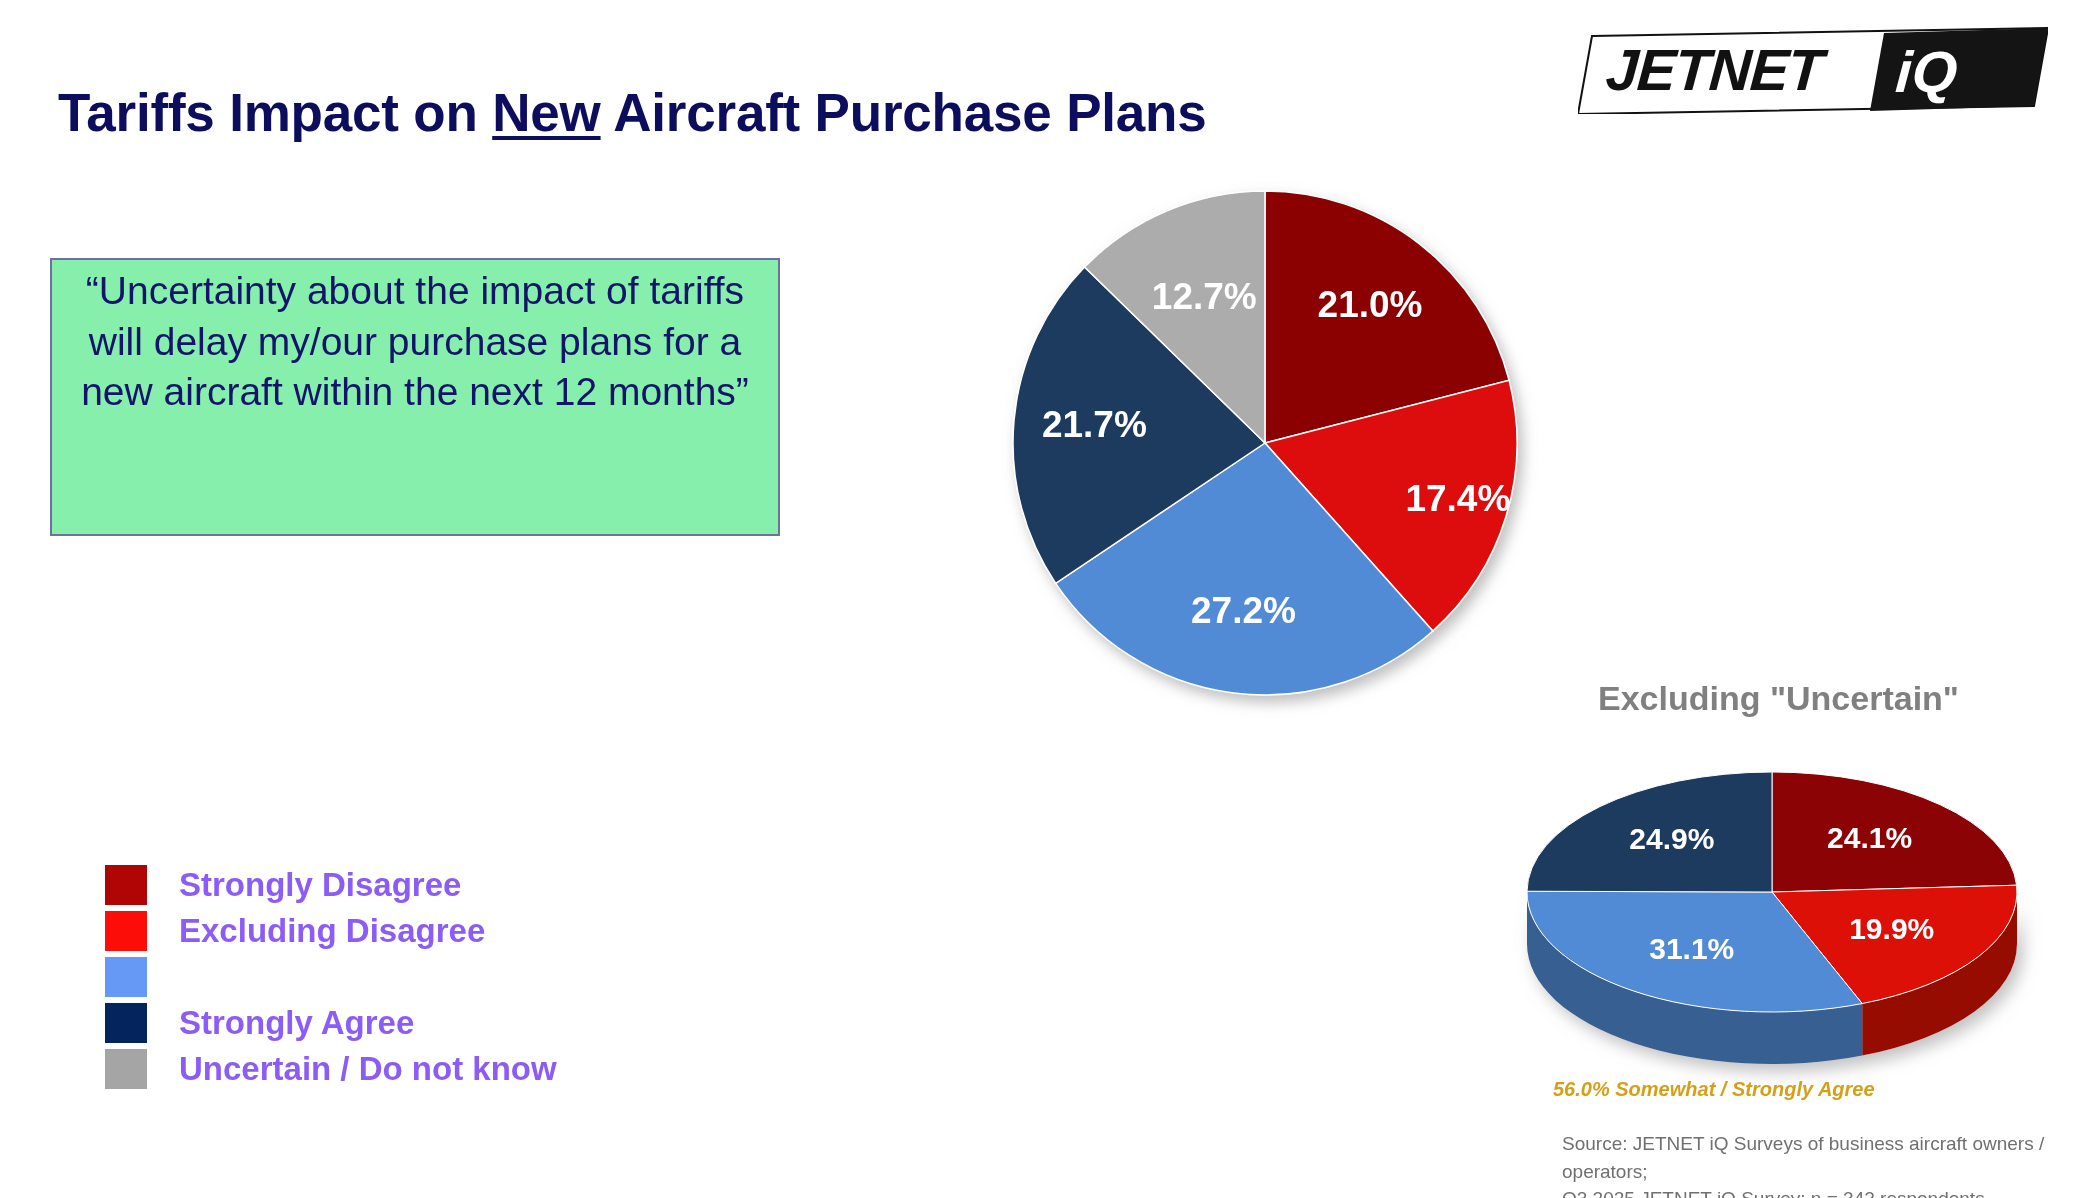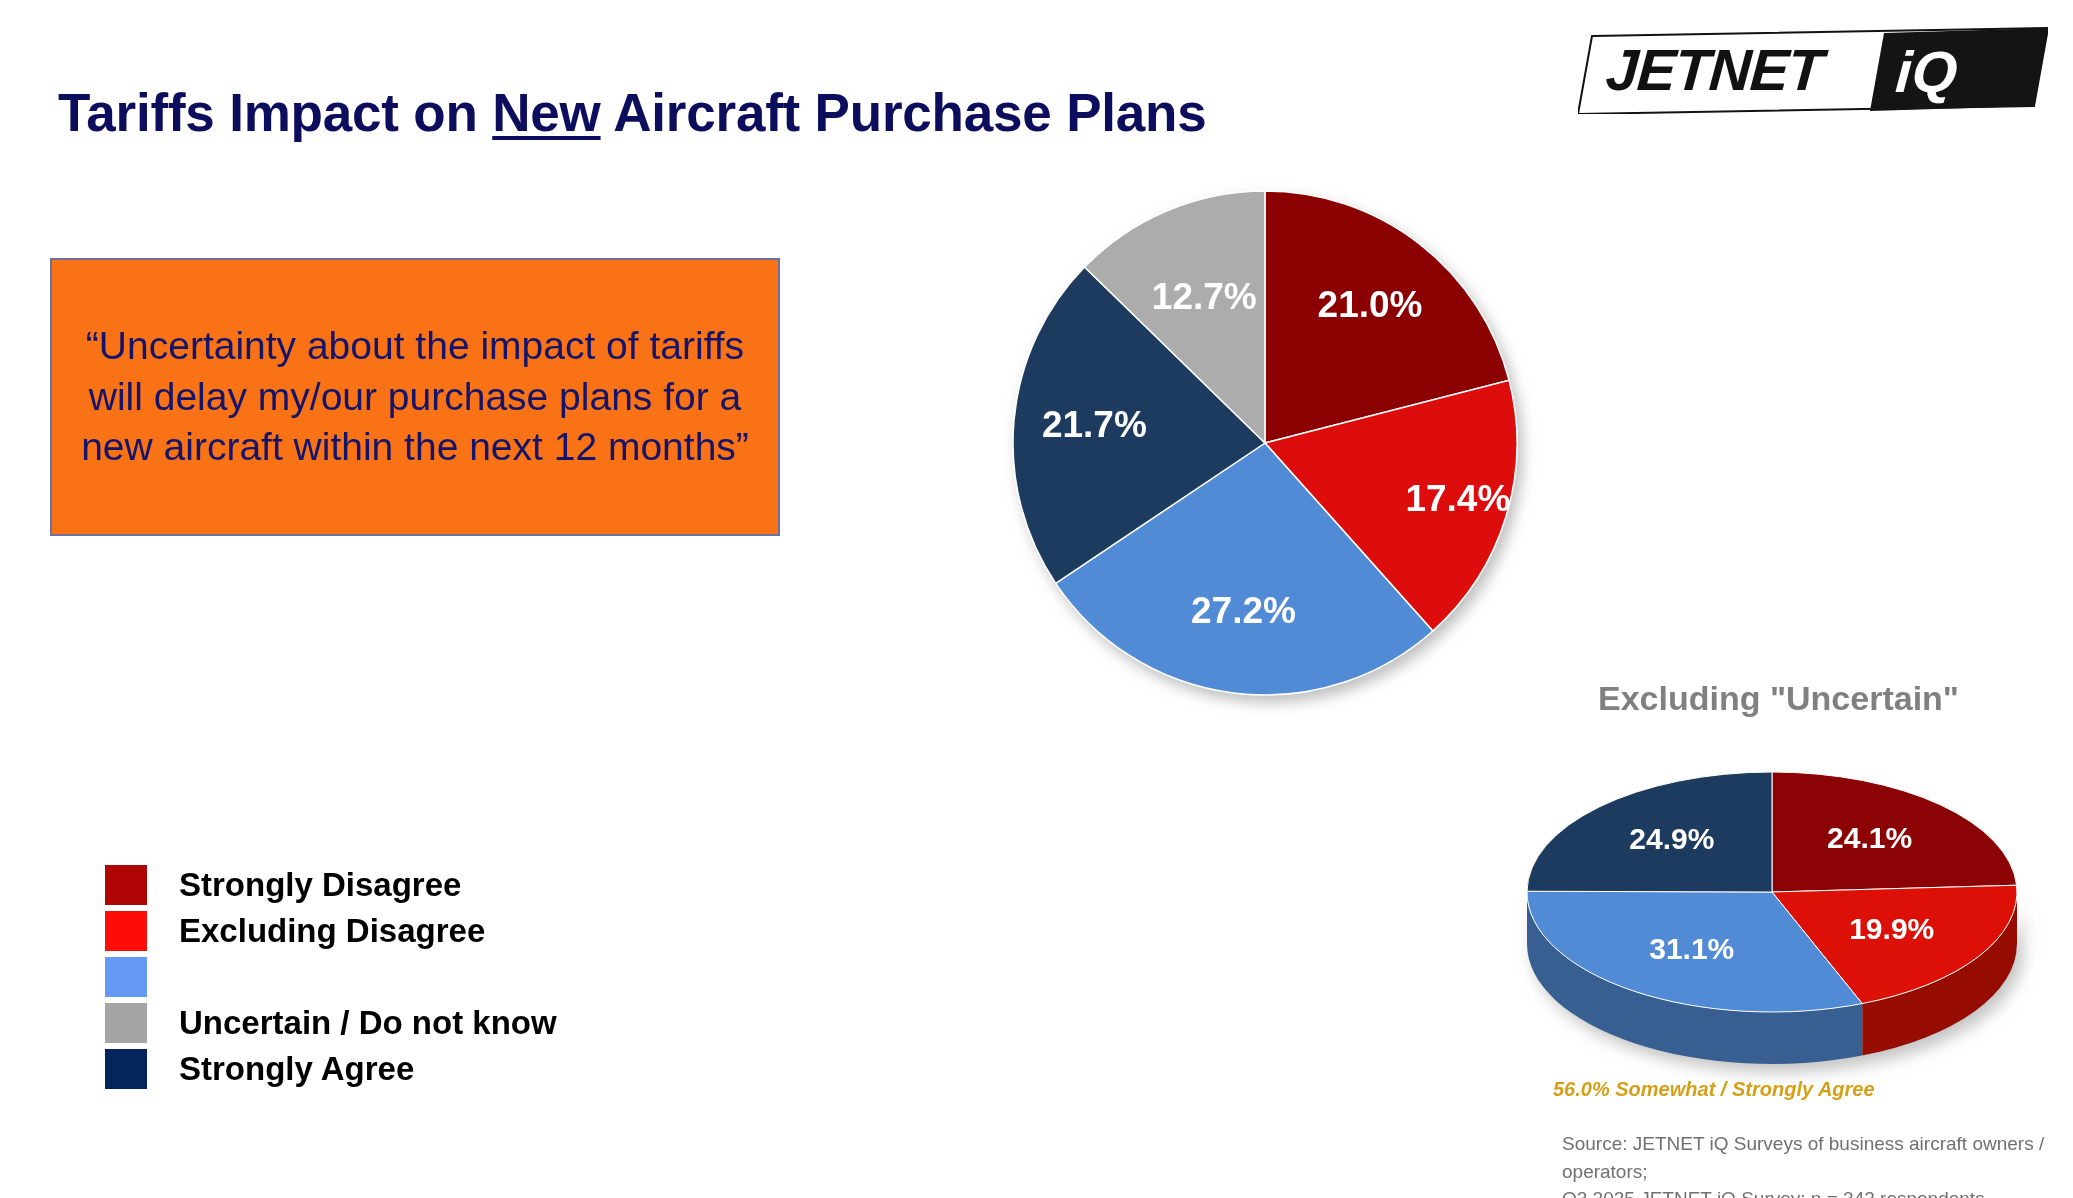--- a/index.html
+++ b/index.html
@@ -25,34 +25,34 @@
   }
   .title u { text-decoration:underline; text-decoration-thickness:4px; text-underline-offset:5px; }
   .subtitle {
     position:absolute; left:58px; top:167px;
     font-size:42px; color:#14146a; white-space:nowrap;
   }
 
   
   .quote-box {
     position:absolute; left:50px; top:258px; width:730px; height:278px;
-    border:2px solid #6f6fa0; background:#f97316;
-    display:flex; align-items:center; justify-content:center;
+    border:2px solid #6f6fa0; background:#86efac;
+    display:flex; justify-content:center;
     padding:6px 2px;
   }
   .quote-text {
     font-size:39px; line-height:1.30; color:#14146a; text-align:center;
   }
 
   
   .legend { position:absolute; left:105px; top:862px; }
   .legend-row { display:flex; align-items:center; height:46px; }
   .legend-swatch { width:42px; height:40px; flex:0 0 auto; }
   .legend-label {
-    margin-left:32px; font-size:33px; font-weight:bold; color:#000000;
+    margin-left:32px; font-size:33px; font-weight:bold; color:#8b5cf6;
     white-space:nowrap;
   }
 
   
   .main-pie { position:absolute; left:1010px; top:188px; width:510px; height:510px; }
   .main-pie svg { display:block; overflow:visible; }
   .pie-label {
     font-family:"Liberation Sans", sans-serif;
     font-size:37px; font-weight:bold; fill:#ffffff;
     text-anchor:middle; dominant-baseline:middle;
@@ -113,26 +113,26 @@
       <span class="legend-label">Strongly Disagree</span>
     </div>
     <div class="legend-row">
       <span class="legend-swatch" style="background:#fc0d08"></span>
       <span class="legend-label">Excluding Disagree</span>
     </div>
     <div class="legend-row">
       <span class="legend-swatch" style="background:#6699f5"></span>
     </div>
     <div class="legend-row">
+      <span class="legend-swatch" style="background:#04245e"></span>
+      <span class="legend-label">Strongly Agree</span>
+    </div>
+    <div class="legend-row">
       <span class="legend-swatch" style="background:#a5a5a5"></span>
       <span class="legend-label">Uncertain / Do not know</span>
-    </div>
-    <div class="legend-row">
-      <span class="legend-swatch" style="background:#04245e"></span>
-      <span class="legend-label">Strongly Agree</span>
     </div>
   </div>
 
   <div class="main-pie">
     <svg id="main-pie-svg" viewBox="0 0 510 510" xmlns="http://www.w3.org/2000/svg">
       <defs>
         <filter id="pieShadow" x="-20%" y="-20%" width="150%" height="150%">
           <feDropShadow dx="5" dy="7" stdDeviation="7" flood-color="#8a8a8a" flood-opacity="0.55"></feDropShadow>
         </filter>
       </defs>

